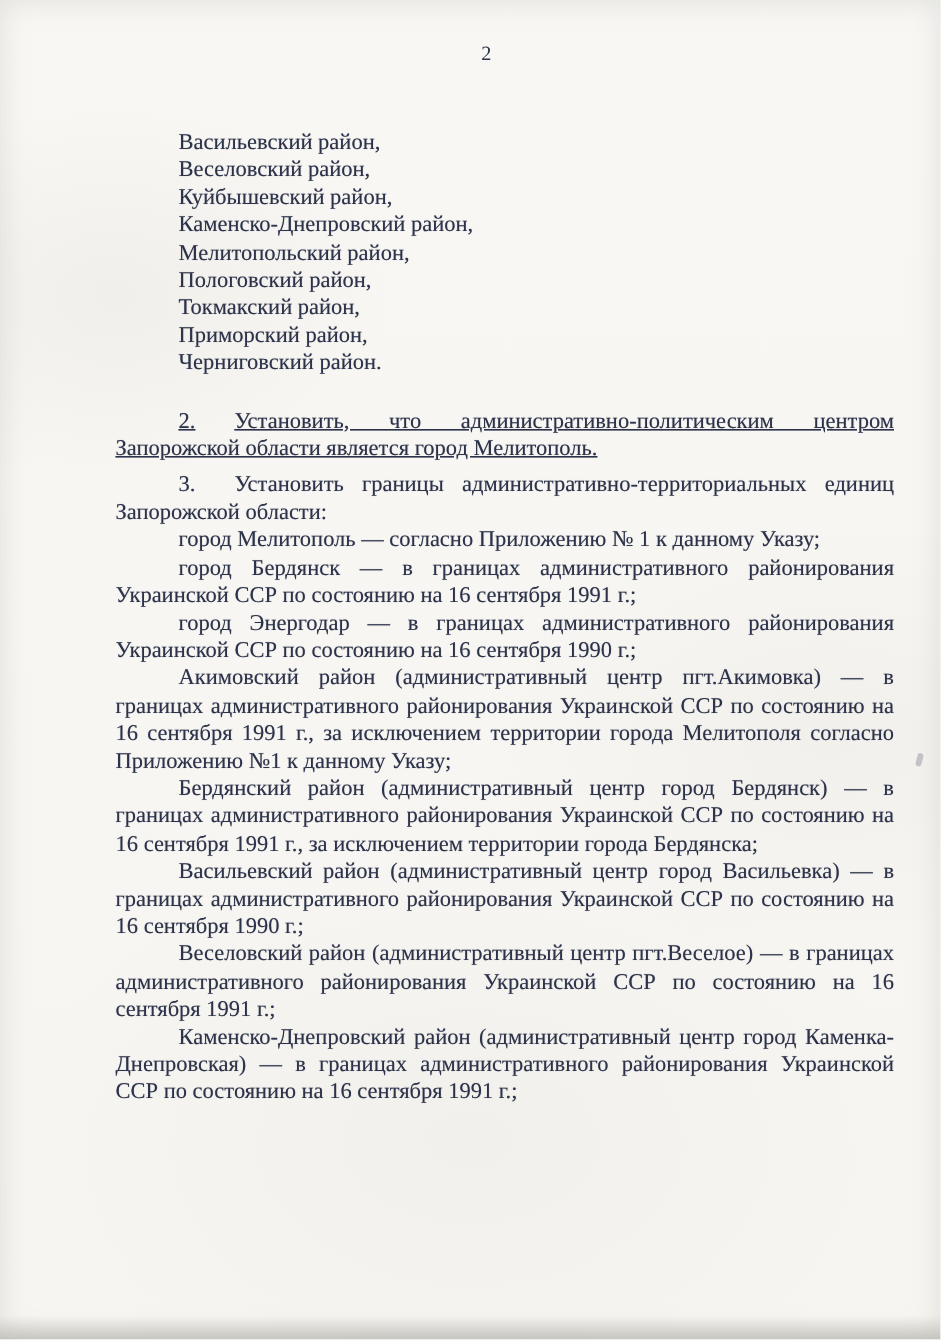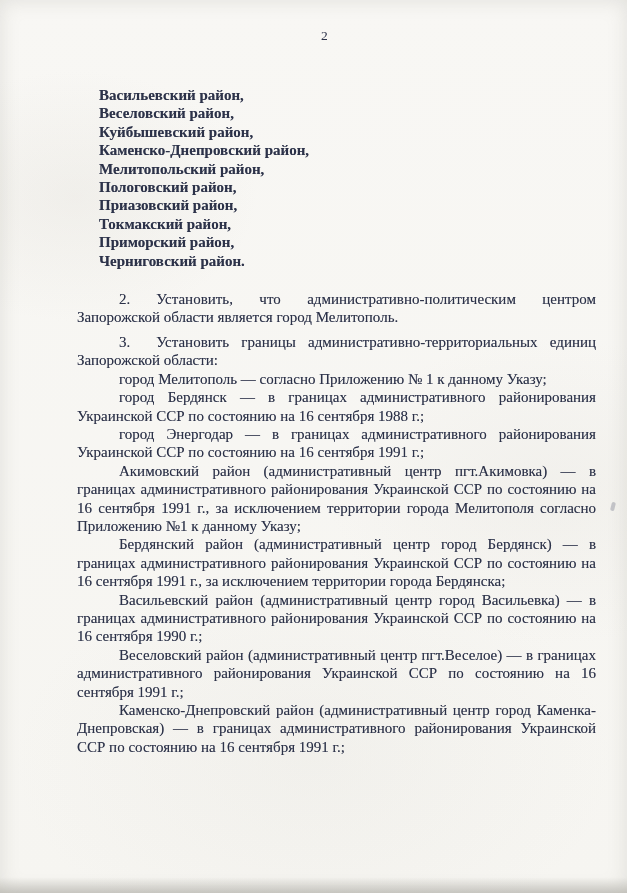--- a/index.html
+++ b/index.html
@@ -36,33 +36,32 @@
   .content {
     position: absolute;
     left: 77px;
     top: 86px;
     width: 519px;
     font-size: 15px;
     line-height: 18.4px;
     text-shadow: 0 0 0.6px rgba(44,50,73,0.45);
   }
   .district-list {
-    margin-left: 22px;
-    font-weight: bold;
+    margin-left: 42px;
   }
   .district {
     white-space: nowrap;
   }
   .para {
     margin: 0;
     text-align: justify;
     text-indent: 42px;
     hyphens: none;
   }
-  .para.p2 { margin-top: 20px; }
+  .para.p2 { margin-top: 20px; text-decoration: underline; }
   .para.p3 { margin-top: 6px; }
   .pnum { display: inline; }
   .tab {
     display: inline-block;
     width: 26px;
     height: 1px;
   }
   .edge-bottom {
     position: absolute;
     left: 0;
@@ -92,33 +91,32 @@
 
   <div class="content">
 
     <div class="district-list">
       <div class="district">Васильевский район,</div>
       <div class="district">Веселовский район,</div>
       <div class="district">Куйбышевский район,</div>
       <div class="district">Каменско-Днепровский район,</div>
       <div class="district">Мелитопольский район,</div>
       <div class="district">Пологовский район,</div>
-      <div class="district">Приазовский район,</div>
       <div class="district">Токмакский район,</div>
       <div class="district">Приморский район,</div>
       <div class="district">Черниговский район.</div>
     </div>
 
     <p class="para p2"><span class="pnum">2.</span><span class="tab"></span><span>Установить, что административно-политическим центром Запорожской области является город Мелитополь.</span></p>
 
     <p class="para p3"><span class="pnum">3.</span><span class="tab"></span><span>Установить границы административно-территориальных единиц Запорожской области:</span></p>
 
     <p class="para">город Мелитополь — согласно Приложению № 1 к данному Указу;</p>
-    <p class="para">город Бердянск — в границах административного районирования Украинской ССР по состоянию на 16 сентября 1988 г.;</p>
-    <p class="para">город Энергодар — в границах административного районирования Украинской ССР по состоянию на 16 сентября 1991 г.;</p>
+    <p class="para">город Бердянск — в границах административного районирования Украинской ССР по состоянию на 16 сентября 1991 г.;</p>
+    <p class="para">город Энергодар — в границах административного районирования Украинской ССР по состоянию на 16 сентября 1990 г.;</p>
     <p class="para">Акимовский район (административный центр пгт.Акимовка) — в границах административного районирования Украинской ССР по состоянию на 16 сентября 1991 г., за исключением территории города Мелитополя согласно Приложению №1 к данному Указу;</p>
     <p class="para">Бердянский район (административный центр город Бердянск) — в границах административного районирования Украинской ССР по состоянию на 16 сентября 1991 г., за исключением территории города Бердянска;</p>
     <p class="para">Васильевский район (административный центр город Васильевка) — в границах административного районирования Украинской ССР по состоянию на 16 сентября 1990 г.;</p>
     <p class="para">Веселовский район (административный центр пгт.Веселое) — в границах административного районирования Украинской ССР по состоянию на 16 сентября 1991 г.;</p>
     <p class="para">Каменско-Днепровский район (административный центр город Каменка-Днепровская) — в границах административного районирования Украинской ССР по состоянию на 16 сентября 1991 г.;</p>
 
   </div>
 
   <div class="scan-artifact"></div>
   <div class="edge-bottom"></div>

